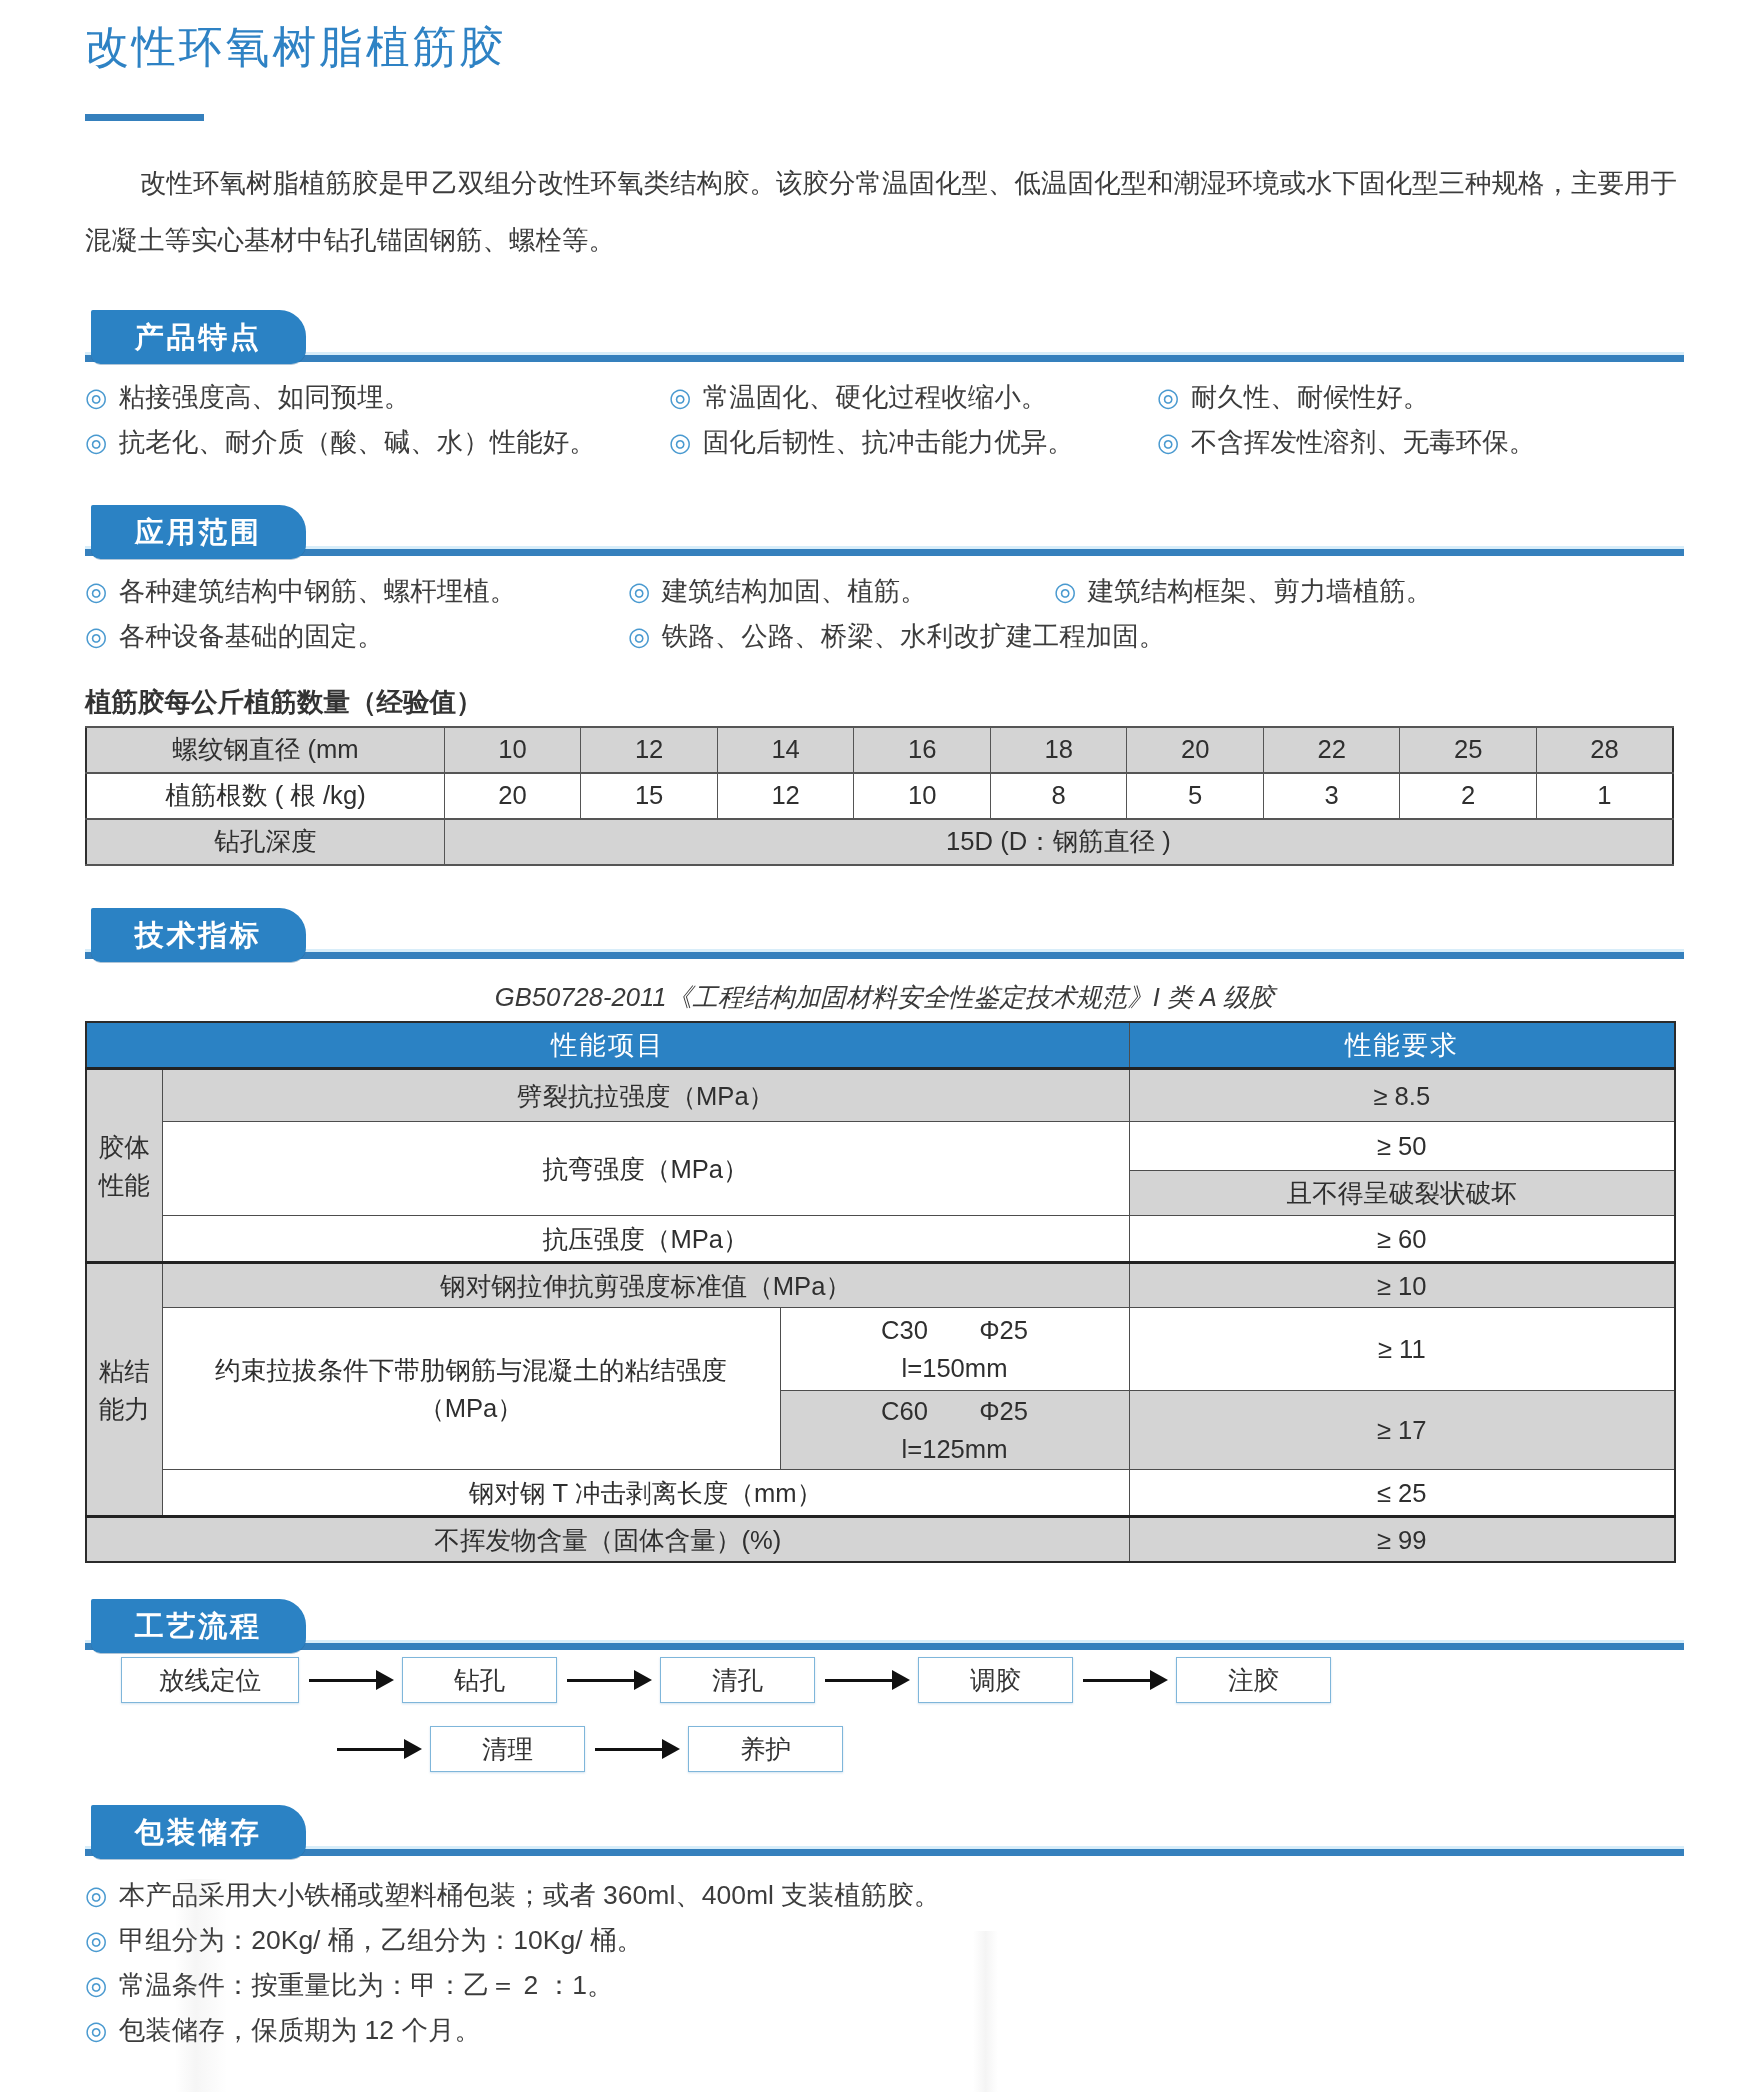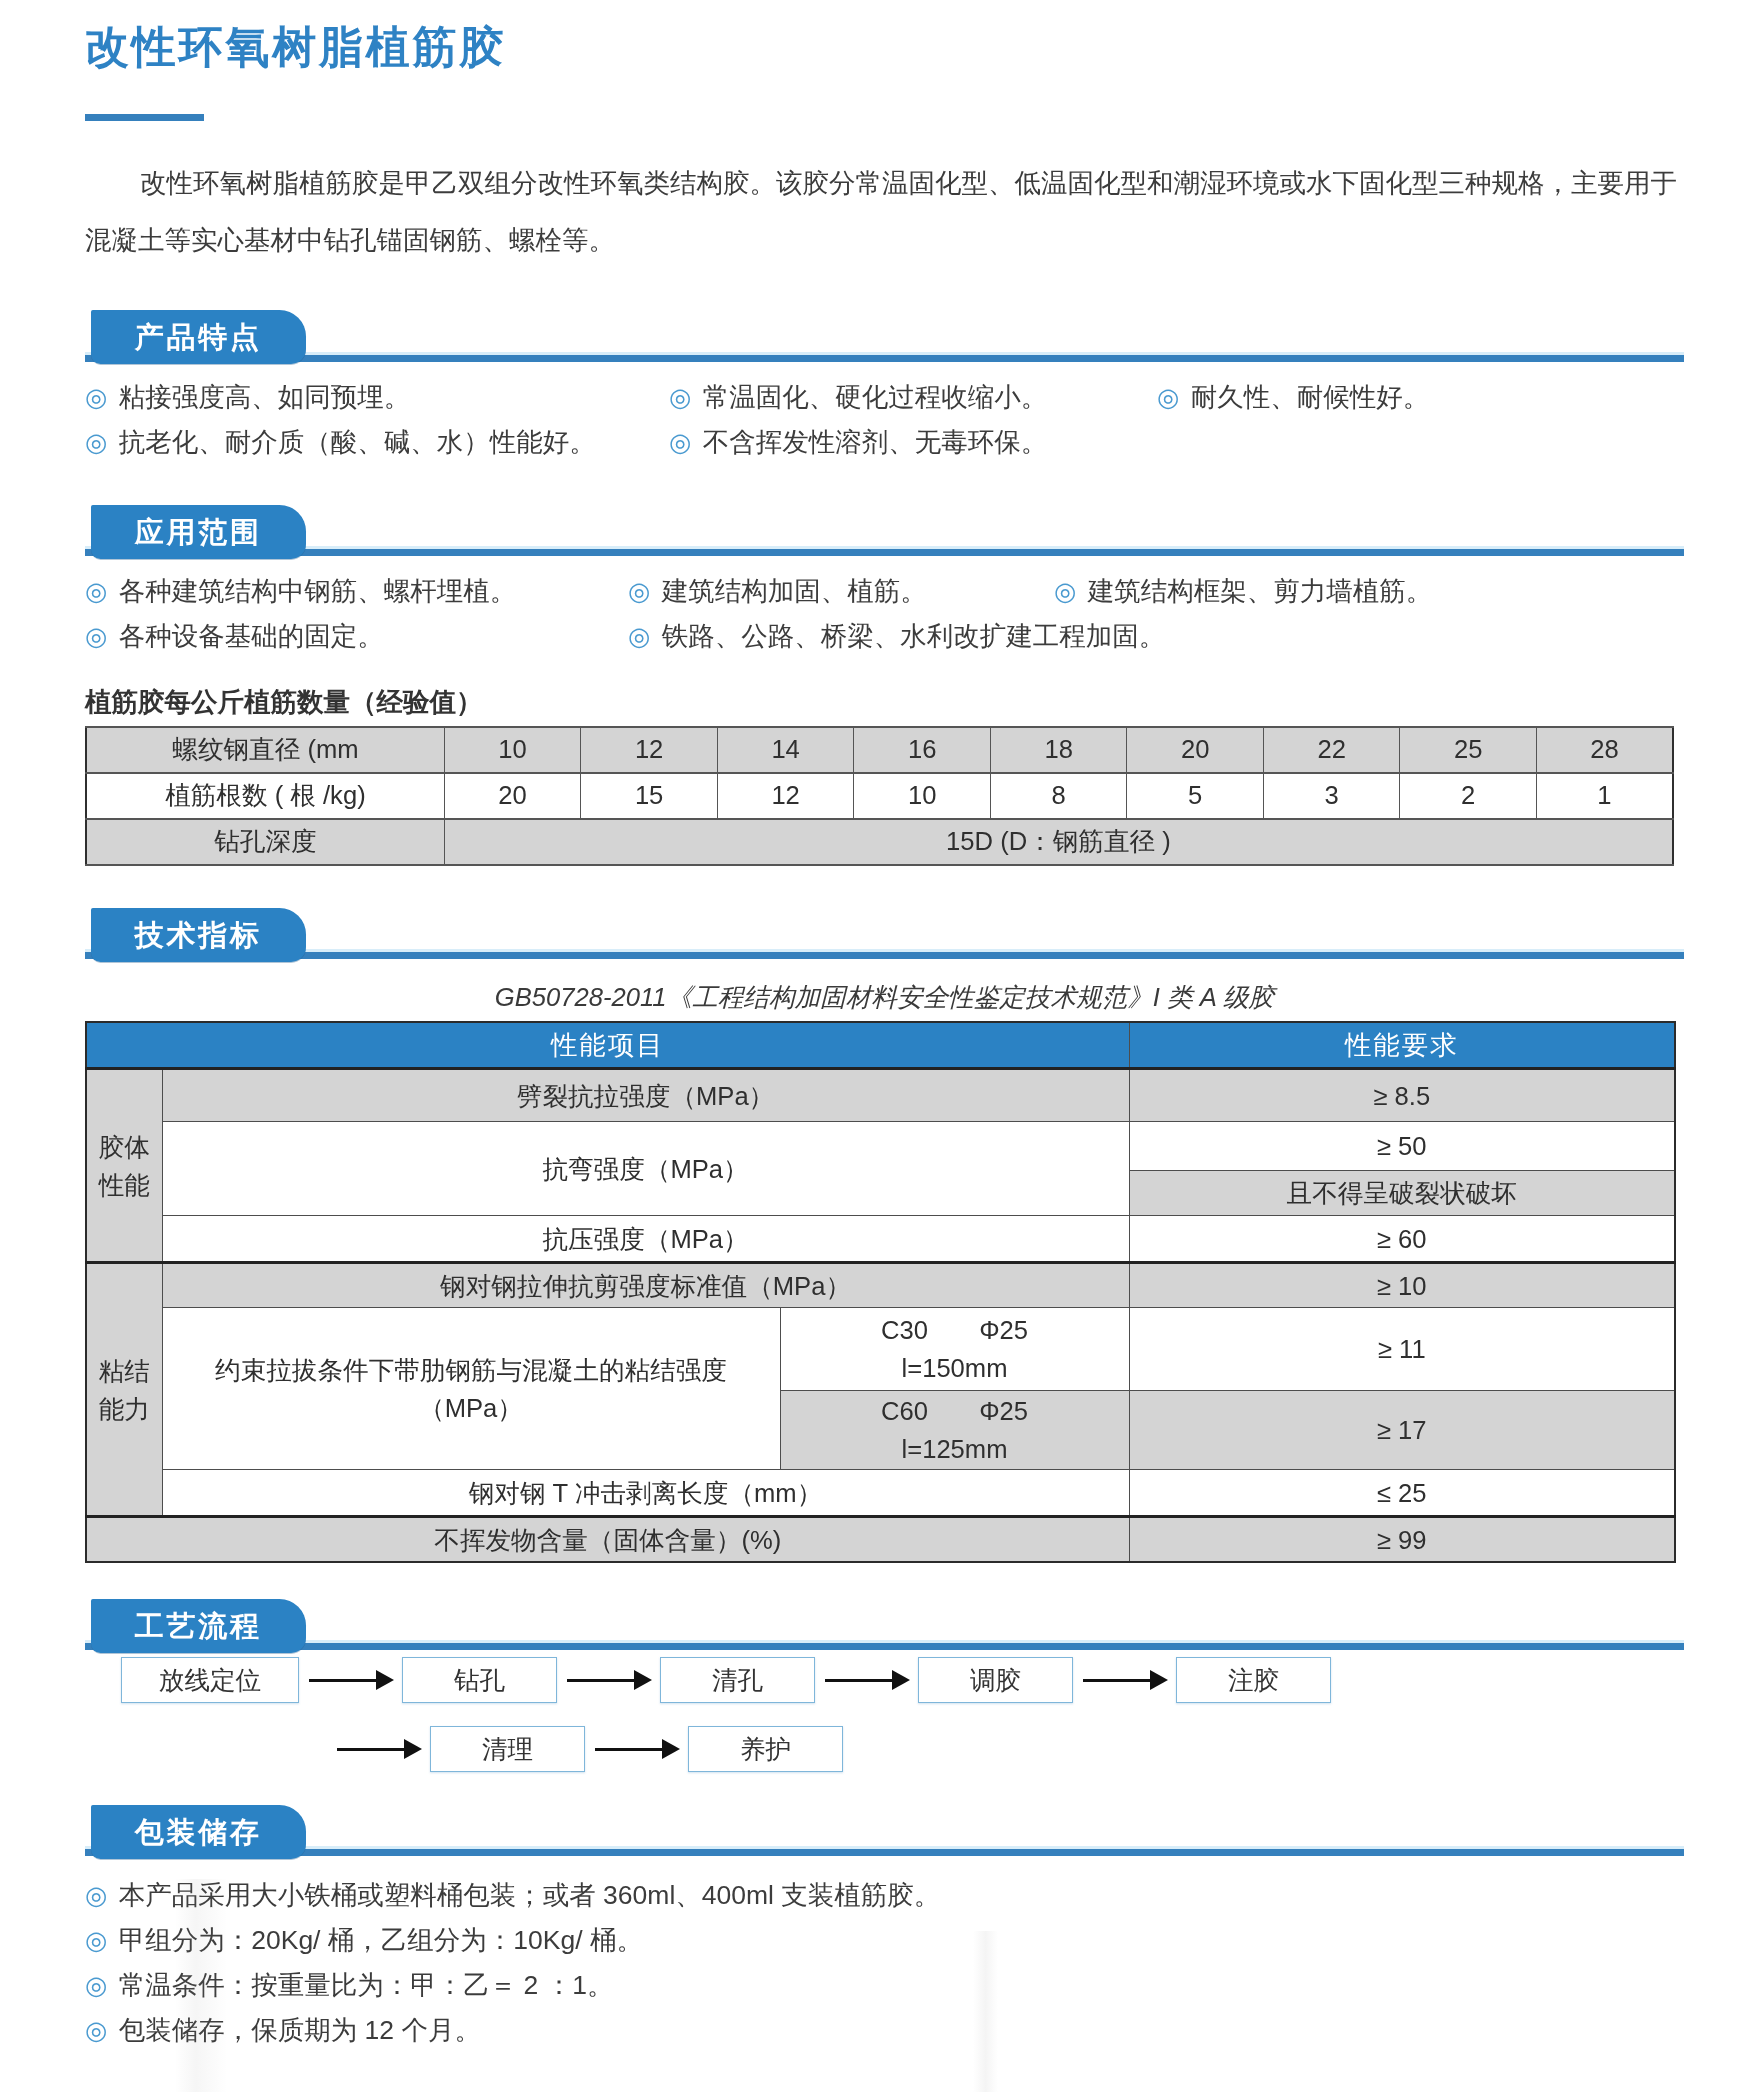--- a/index.html
+++ b/index.html
@@ -6,21 +6,21 @@
   body{
     width:1759px;height:2092px;position:relative;overflow:hidden;
     background:#ffffff;
     font-family:"Liberation Sans","DejaVu Sans",sans-serif;
     color:#3b3b3b;
   }
   .content{width:1599px;margin-left:85px;position:relative;}
 
   
   .page-title{
-    margin:0;padding-top:21px;font-size:44px;font-weight:bold;
+    margin:0;padding-top:21px;font-size:44px;font-weight:normal;
     color:#2e82c4;letter-spacing:2.8px;line-height:51px;
   }
   .title-bar{margin-top:42px;width:119px;height:6.6px;background:#3580bd;}
 
   
   .intro{
     margin-top:34px;font-size:26.5px;line-height:57px;color:#3c3c3c;
     text-indent:55px;width:1599px;
   }
 
@@ -113,20 +113,21 @@
 
   <div class="section-header mt38">
     <div class="section-line"></div>
     <div class="section-badge">产品特点</div>
   </div>
   <div class="bullets features">
     <div class="bullet"><span class="dot">◎</span><span>粘接强度高、如同预埋。</span></div>
     <div class="bullet"><span class="dot">◎</span><span>常温固化、硬化过程收缩小。</span></div>
     <div class="bullet"><span class="dot">◎</span><span>耐久性、耐候性好。</span></div>
     <div class="bullet"><span class="dot">◎</span><span>抗老化、耐介质（酸、碱、水）性能好。</span></div>
+    <div class="bullet"><span class="dot">◎</span><span>固化后韧性、抗冲击能力优异。</span></div>
     <div class="bullet"><span class="dot">◎</span><span>不含挥发性溶剂、无毒环保。</span></div>
   </div>
 
   <div class="section-header mt36">
     <div class="section-line"></div>
     <div class="section-badge">应用范围</div>
   </div>
   <div class="bullets apps">
     <div class="bullet"><span class="dot">◎</span><span>各种建筑结构中钢筋、螺杆埋植。</span></div>
     <div class="bullet"><span class="dot">◎</span><span>建筑结构加固、植筋。</span></div>

